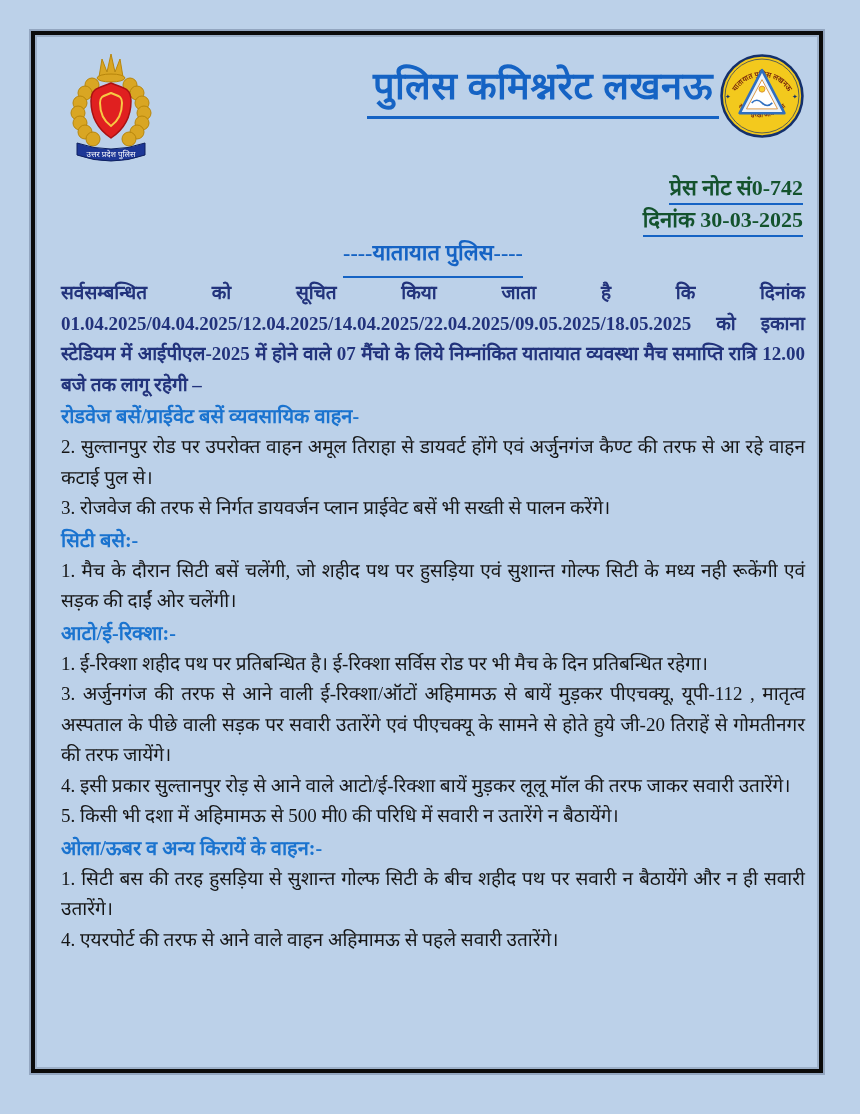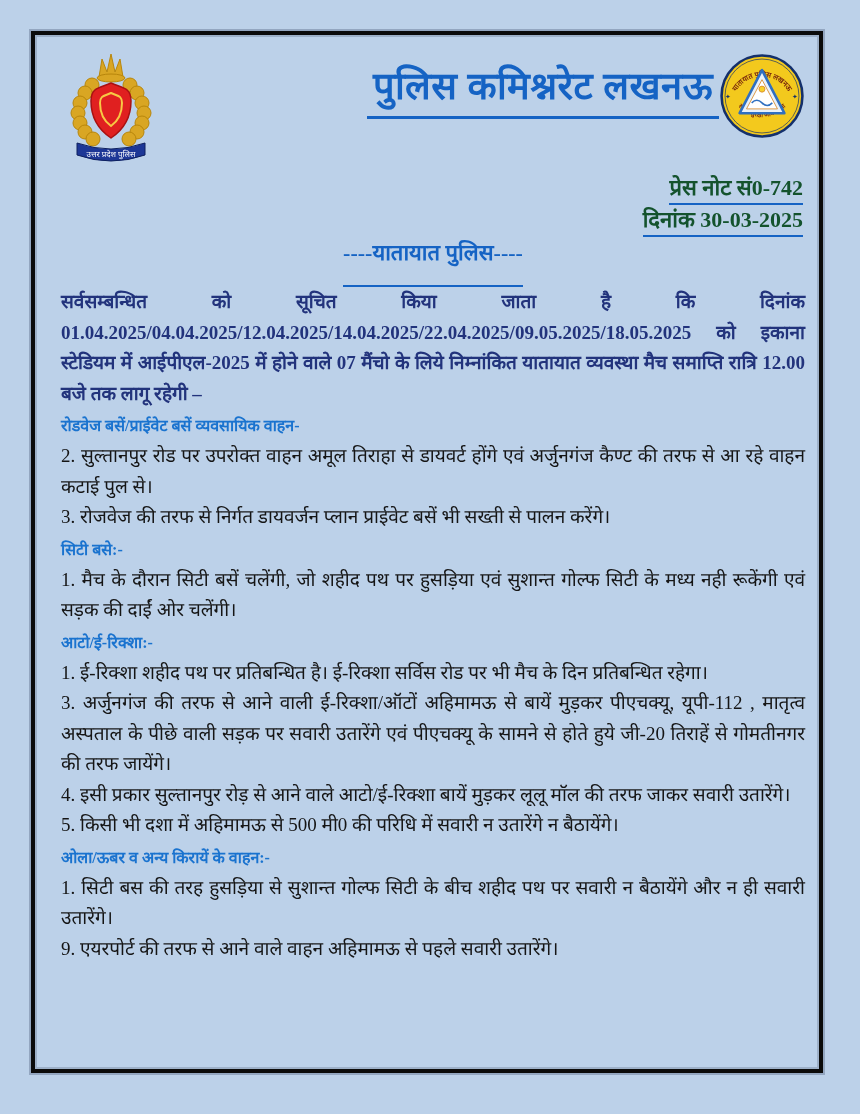--- a/index.html
+++ b/index.html
@@ -38,26 +38,26 @@
     display:inline-block;
     color:#14532d; font-weight:bold; font-size:22px;
     border-bottom:2px solid #1563c4;
     padding-bottom:1px;
   }
   .subtitle { text-align:center; margin-top:1px; line-height:30px; }
   .subtitle span {
     display:inline-block;
     color:#1563c4; font-weight:bold; font-size:22px;
     border-bottom:2px solid #1563c4;
-    padding-bottom:17px;
+    padding-bottom:8px;
   }
   .bodytext p { font-size:19px; line-height:30.5px; text-align:justify; color:#151515; }
   p.intro { color:#22337c; font-weight:bold; margin-top:0; }
   h2.sec {
-    font-size:16px; font-weight:bold; color:#1a73cf;
+    font-size:20px; font-weight:bold; color:#1a73cf;
     line-height:31px; margin-top:1px;
   }
 </style>
 </head>
 <body>
 
 <div class="sheet">
 
   <div class="header">
 
@@ -145,16 +145,16 @@
     <p>1. मैच के दौरान सिटी बसें चलेंगी, जो शहीद पथ पर हुसड़िया एवं सुशान्त गोल्फ सिटी के मध्य नही रूकेंगी एवं सड़क की दाईं ओर चलेंगी।</p>
 
     <h2 class="sec">आटो/ई-रिक्शा:-</h2>
     <p>1. ई-रिक्शा शहीद पथ पर प्रतिबन्धित है। ई-रिक्शा सर्विस रोड पर भी मैच के दिन प्रतिबन्धित रहेगा।</p>
     <p>3. अर्जुनगंज की तरफ से आने वाली ई-रिक्शा/ऑटों अहिमामऊ से बायें मुड़कर पीएचक्यू, यूपी-112 , मातृत्व अस्पताल के पीछे वाली सड़क पर सवारी उतारेंगे एवं पीएचक्यू के सामने से होते हुये जी-20 तिराहें से गोमतीनगर की तरफ जायेंगे।</p>
     <p>4. इसी प्रकार सुल्तानपुर रोड़ से आने वाले आटो/ई-रिक्शा बायें मुड़कर लूलू मॉल की तरफ जाकर सवारी उतारेंगे।</p>
     <p>5. किसी भी दशा में अहिमामऊ से 500 मी0 की परिधि में सवारी न उतारेंगे न बैठायेंगे।</p>
 
     <h2 class="sec">ओला/ऊबर व अन्य किरायें के वाहन:-</h2>
     <p>1. सिटी बस की तरह हुसड़िया से सुशान्त गोल्फ सिटी के बीच शहीद पथ पर सवारी न बैठायेंगे और न ही सवारी उतारेंगे।</p>
-    <p>9. एयरपोर्ट की तरफ से आने वाले वाहन अहिमामऊ से पहले सवारी उतारेंगे।</p>
+    <p>4. एयरपोर्ट की तरफ से आने वाले वाहन अहिमामऊ से पहले सवारी उतारेंगे।</p>
   </div>
 
 </div>
 
 </body></html>

